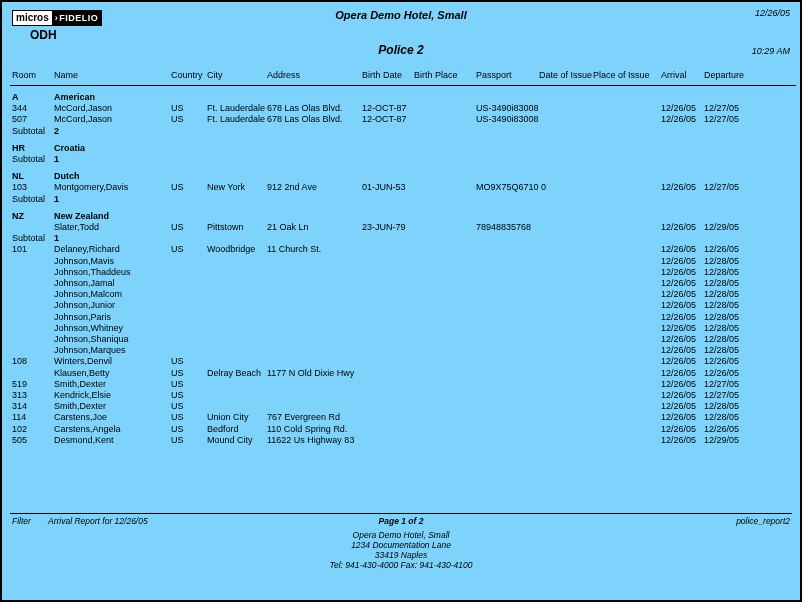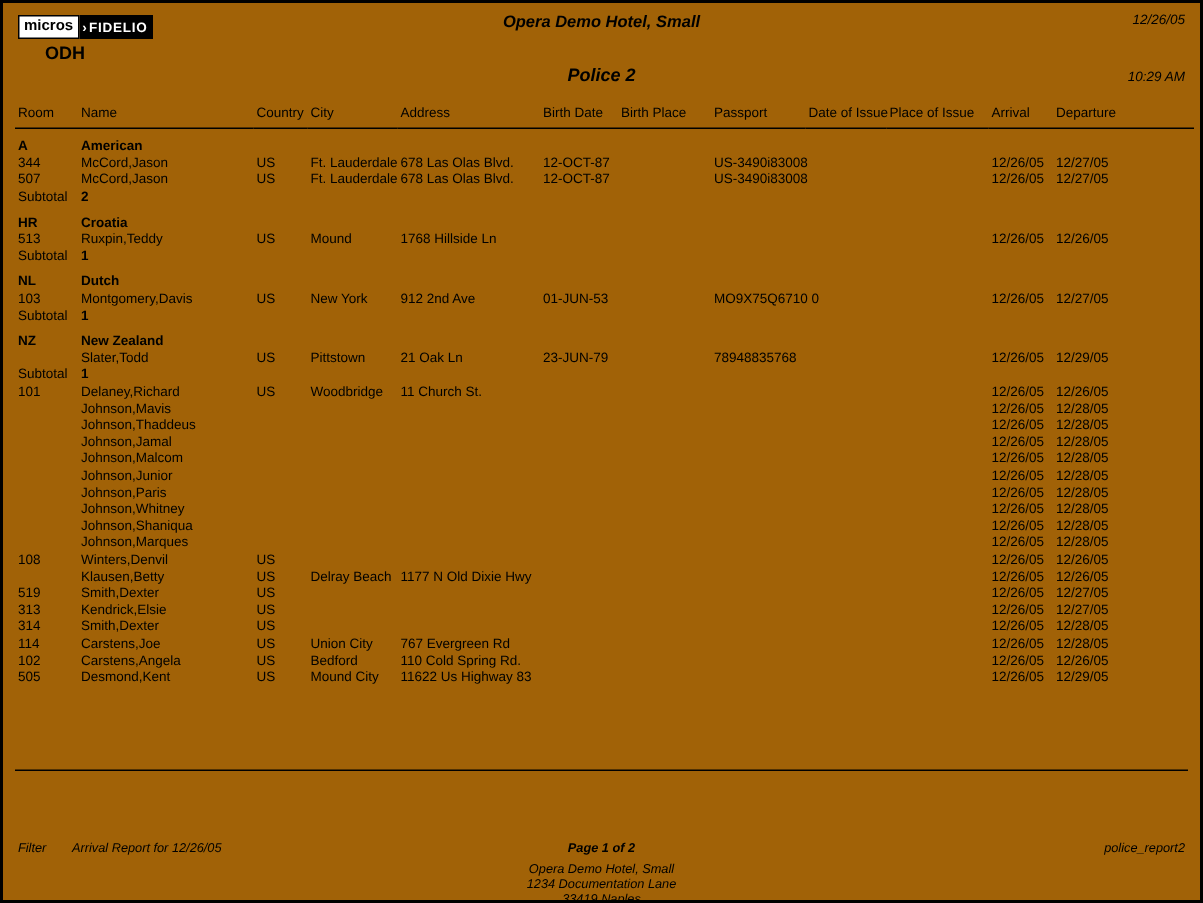--- a/index.html
+++ b/index.html
@@ -1,18 +1,18 @@
 <!DOCTYPE html>
 <html><head>
 <meta charset="utf-8">
 <style>
   * { margin:0; padding:0; box-sizing:border-box; }
   body { background:#888; font-family:"Liberation Sans", sans-serif; }
   .page {
-    position:relative; width:802px; height:602px; background:#a16207;
+    position:relative; width:802px; height:602px; background:#7dd3fc;
     border:2px solid #000; overflow:hidden; color:#000;
   }
   
   .logo { position:absolute; top:8px; left:10px; display:flex; align-items:stretch; }
   .logo-micros { border:1px solid #000; background:#fff; color:#000; font-weight:bold;
     font-size:10px; padding:1px 3px; line-height:12px; }
   .logo-fidelio { background:#000; color:#fff; font-size:9px; font-weight:bold;
     padding:2px 4px 1px 2px; line-height:11px; letter-spacing:.5px; display:flex; align-items:center; }
   .logo-arrow { font-size:9px; margin-right:1px; }
   .prop-code { position:absolute; top:26px; left:28px; font-weight:bold; font-size:12px; }
@@ -29,21 +29,21 @@
     border-bottom:1px solid #000; white-space:nowrap; overflow:visible; }
   table.report td { font-size:9px; line-height:11.2px; padding:0 0 0 2px;
     white-space:nowrap; overflow:visible; vertical-align:top; }
   tr.group-row td { padding-top:6px; font-weight:bold; }
   td.group-label { padding-left:34px; }
   td.subtotal-value { padding-left:60px; font-weight:bold; }
   td.pre { white-space:pre;margin-left:12px; }
   
   .footer { position:absolute; top:511px; left:8px; right:8px; border-top:1px solid #000;
     padding-top:2px; font-style:italic; font-size:8.5px; }
-  .footer-row1 { position:relative; height:11px;margin-top:44px; }
+  .footer-row1 { position:relative; height:11px; }
   .filter-label { position:absolute; left:2px; }
   .filter-value { position:absolute; left:38px; }
   .page-info { position:absolute; left:0; right:0; text-align:center; font-weight:bold; }
   .report-file { position:absolute; right:2px; }
   .footer-address { text-align:center; line-height:10px; margin-top:3px; }
 </style>
 </head>
 <body>
 
 <div class="page">
@@ -126,34 +126,20 @@
           <td>12/27/05</td>
         </tr>
         <tr class="subtotal-row">
           <td>Subtotal</td>
           <td class="subtotal-value" colspan="11">2</td>
         </tr>
         <tr class="group-row">
           <td>HR</td>
           <td class="group-label" colspan="11">Croatia</td>
         </tr>
-        <tr class="data-row">
-          <td>513</td>
-          <td>Ruxpin,Teddy</td>
-          <td>US</td>
-          <td>Mound</td>
-          <td>1768 Hillside Ln</td>
-          <td></td>
-          <td></td>
-          <td class="pre"></td>
-          <td></td>
-          <td></td>
-          <td>12/26/05</td>
-          <td>12/26/05</td>
-        </tr>
         <tr class="subtotal-row">
           <td>Subtotal</td>
           <td class="subtotal-value" colspan="11">1</td>
         </tr>
         <tr class="group-row">
           <td>NL</td>
           <td class="group-label" colspan="11">Dutch</td>
         </tr>
         <tr class="data-row">
           <td>103</td>

